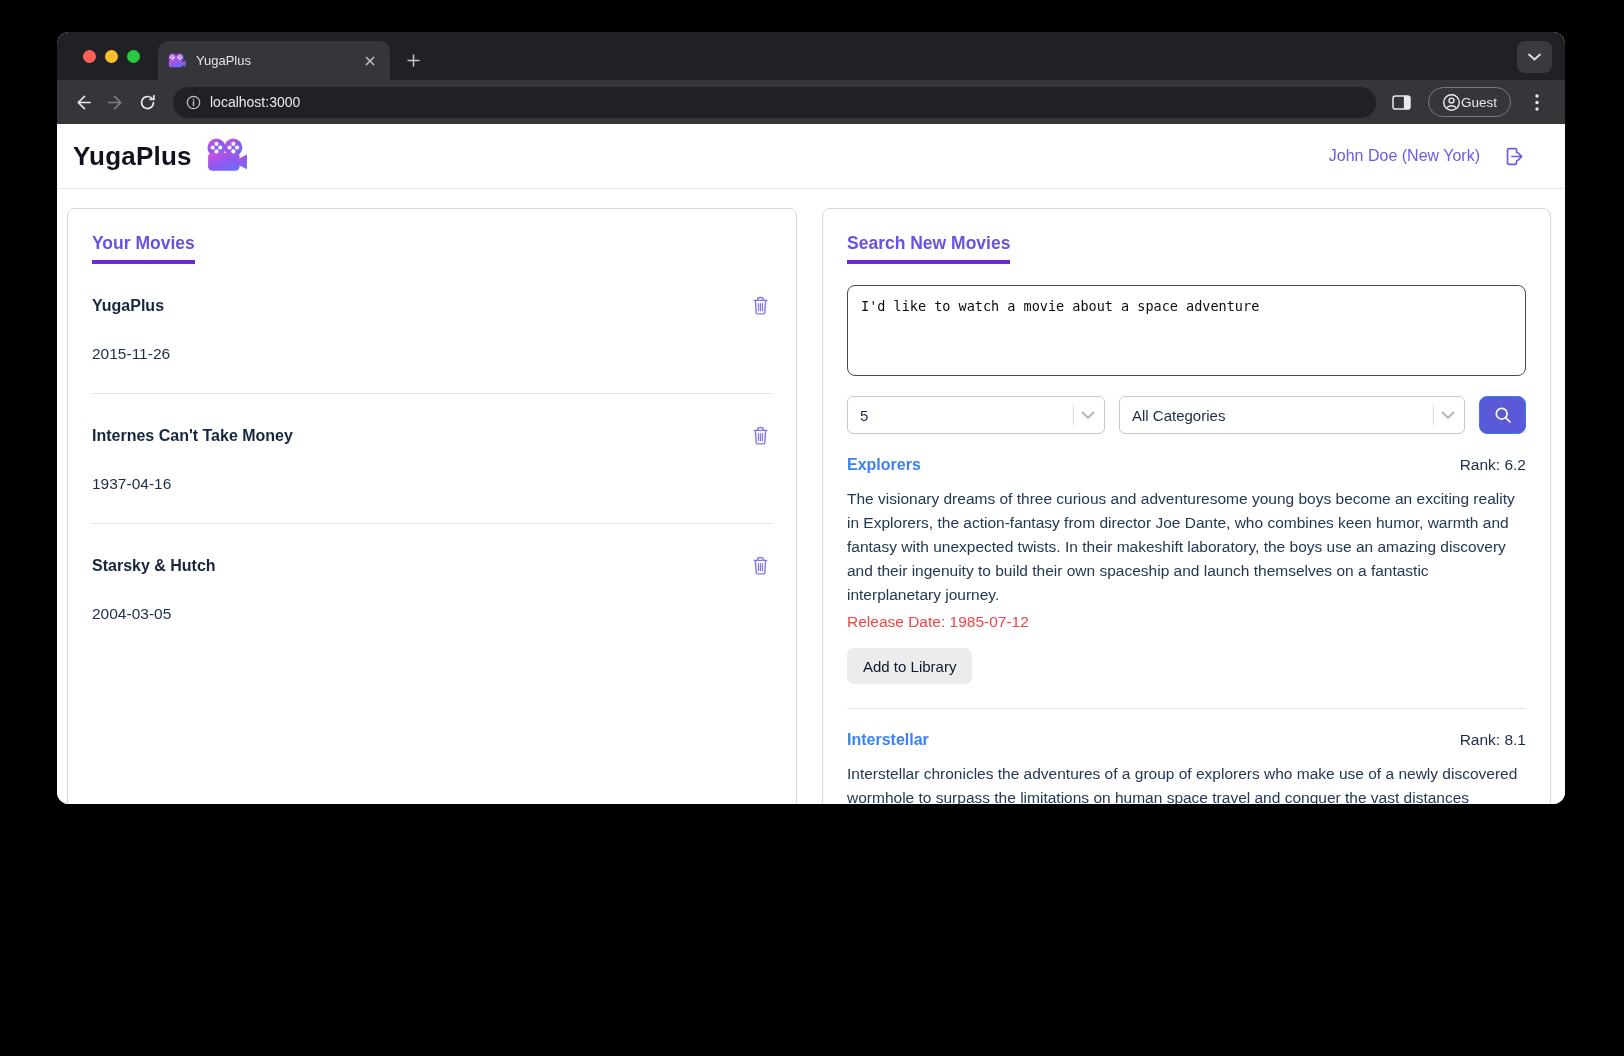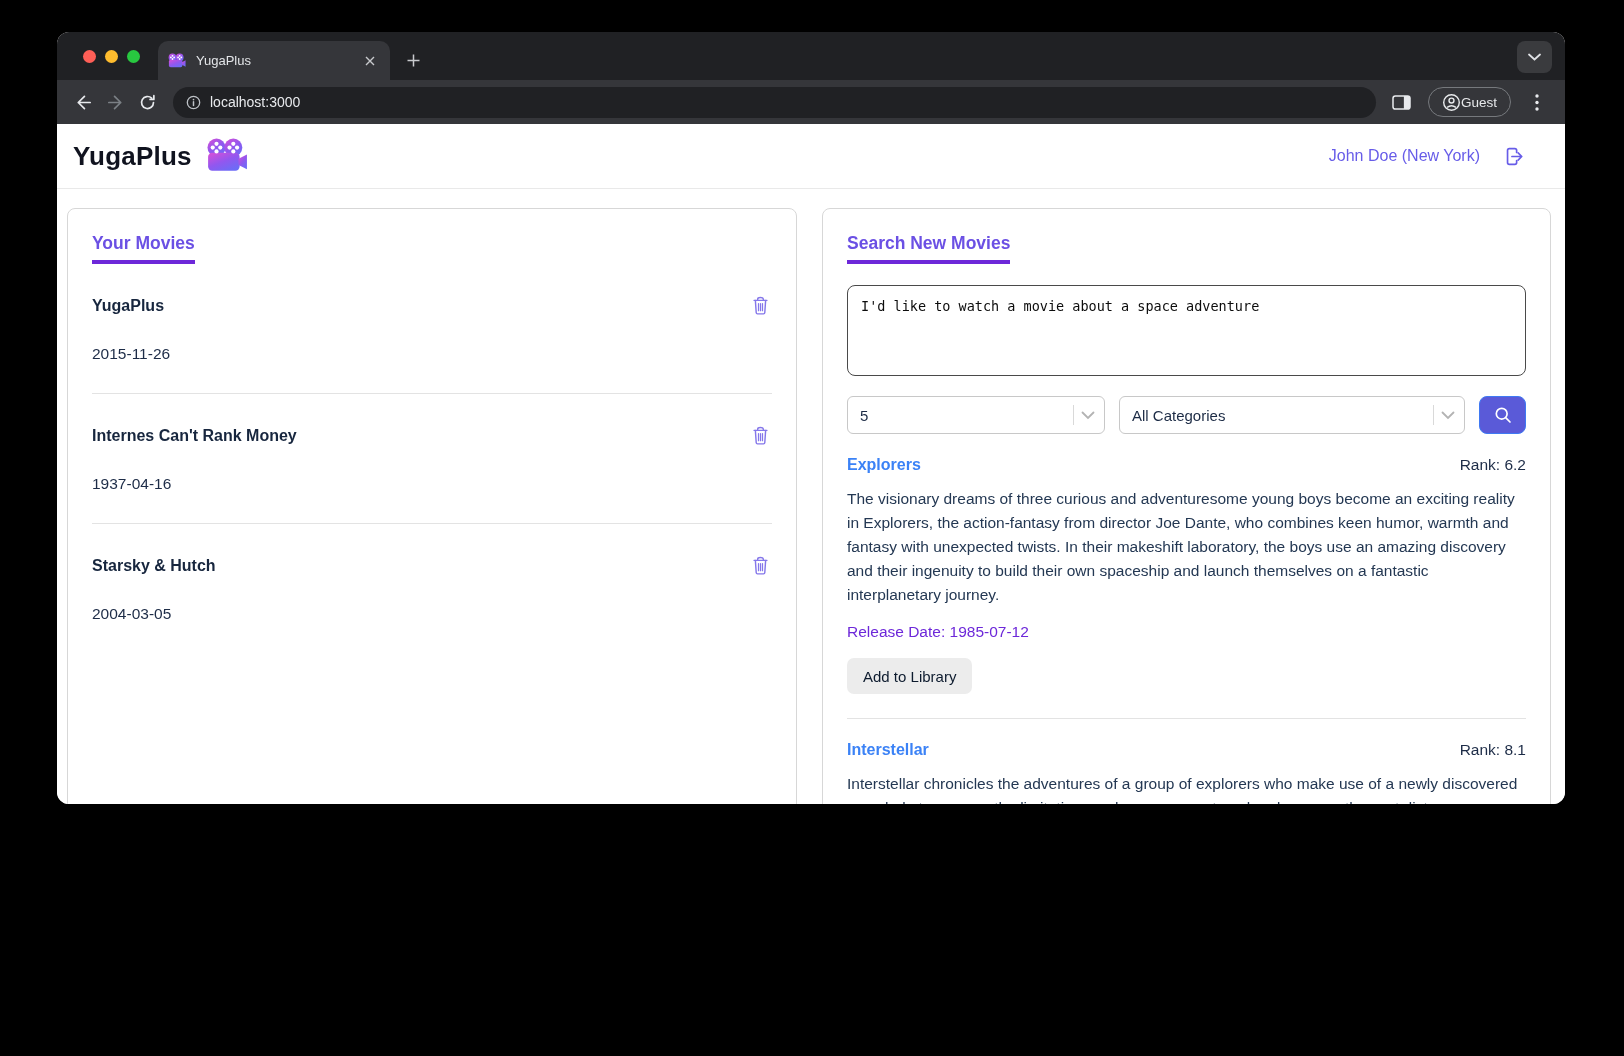--- a/index.html
+++ b/index.html
@@ -72,21 +72,21 @@
   .search-btn{width:47px;height:38px;background:#5a5ad8;border:1.5px solid #3f79f3;border-radius:8px;
               display:flex;align-items:center;justify-content:center;box-sizing:border-box;cursor:pointer;}
 
   .result{border-bottom:1px solid #e3e3e3;padding:22px 0 24px;}
   .result:first-of-type{padding-top:20px;}
   .result:last-child{border-bottom:none;padding-bottom:0;}
   .result-head{display:flex;align-items:baseline;justify-content:space-between;}
   .result-title{font-size:16px;font-weight:700;color:#3b82f6;}
   .result-rank{font-size:15.5px;color:#1d2c47;}
   .result-desc{margin:13px 0 0;font-size:15.5px;line-height:24px;color:#243853;}
-  .result-release{margin-top:16px;font-size:15.5px;color:#6d28d9;}
+  .result-release{margin-top:6px;font-size:15.5px;color:#ef4444;}
   .add-btn{margin-top:17px;height:36px;padding:8px 16px;font-size:15px;color:#0d1b2e;background:#ececec;
            border:none;border-radius:7px;font-family:inherit;cursor:pointer;}
 </style>
 </head>
 <body>
 
 <div class="desktop">
   <div class="window">
 
     <div class="tabstrip">
@@ -241,21 +241,21 @@
                   <path d="M4.6 5.6 L5.5 18.6 Q5.6 19.8 6.8 19.8 H13.2 Q14.4 19.8 14.5 18.6 L15.4 5.6" fill="none" stroke="currentColor" stroke-width="1.5" stroke-linecap="round"></path>
                   <path d="M7.9 9 V16.4 M10 9 V16.4 M12.1 9 V16.4" stroke="currentColor" stroke-width="1.3" stroke-linecap="round"></path>
                 </svg>
               </button>
             </div>
             <div class="movie-date">2015-11-26</div>
           </div>
 
           <div class="movie">
             <div class="movie-head">
-              <span class="movie-title">Internes Can't Rank Money</span>
+              <span class="movie-title">Internes Can't Take Money</span>
               <button class="trash-btn">
                 <svg width="19" height="21" viewBox="0 0 20 22">
                   <path d="M3.2 5.6 H16.8 M7 5.6 V4.4 Q7 2.6 10 2.6 Q13 2.6 13 4.4 V5.6" fill="none" stroke="currentColor" stroke-width="1.5" stroke-linecap="round"></path>
                   <path d="M4.6 5.6 L5.5 18.6 Q5.6 19.8 6.8 19.8 H13.2 Q14.4 19.8 14.5 18.6 L15.4 5.6" fill="none" stroke="currentColor" stroke-width="1.5" stroke-linecap="round"></path>
                   <path d="M7.9 9 V16.4 M10 9 V16.4 M12.1 9 V16.4" stroke="currentColor" stroke-width="1.3" stroke-linecap="round"></path>
                 </svg>
               </button>
             </div>
             <div class="movie-date">1937-04-16</div>
           </div>

